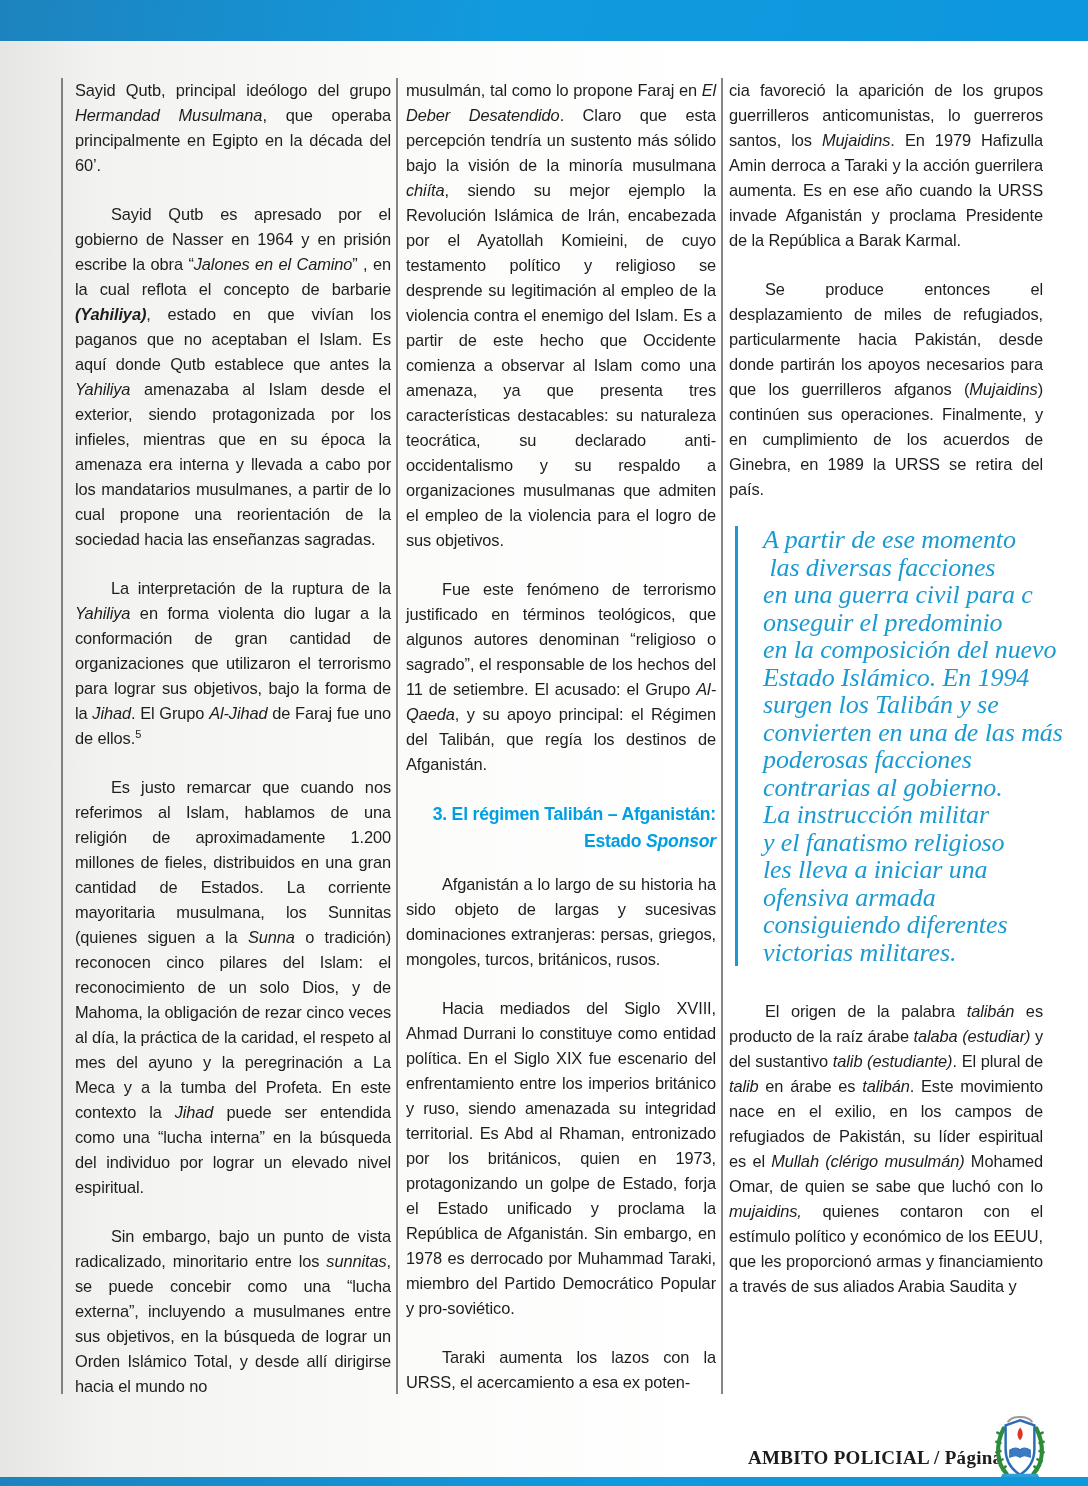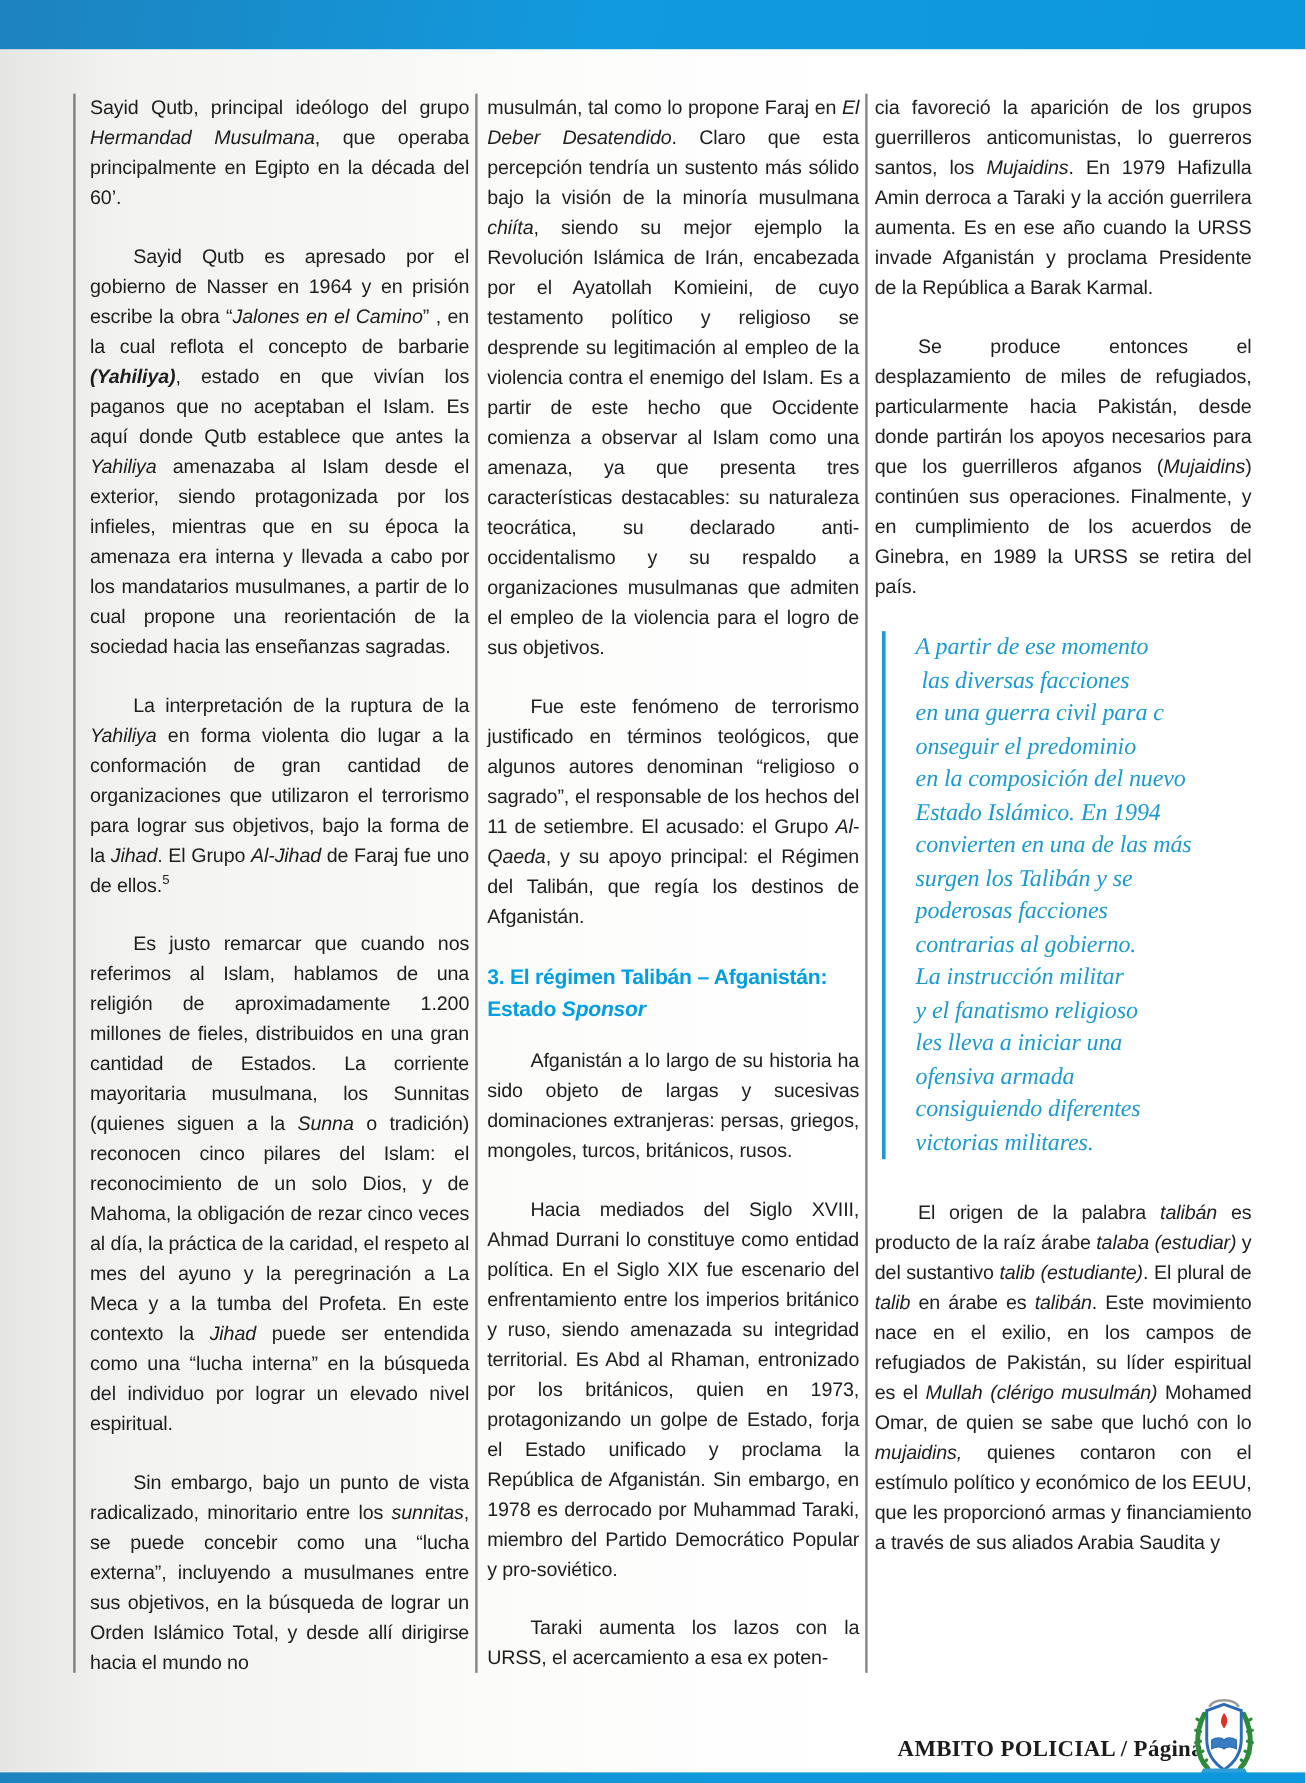--- a/index.html
+++ b/index.html
@@ -28,28 +28,28 @@
   .col-3{left:729px; width:314px;}
 
   .para{margin:0 0 24px 0;}
   .para.indent{text-indent:36px;}
   .para em{font-style:italic;}
   .para strong.bi{font-style:italic; font-weight:bold;}
   .para sup{font-size:11px; line-height:0;}
 
   .heading{
     color:#009fe3; font-size:17.6px; line-height:27px; font-weight:bold;
-    letter-spacing:-0.2px; margin:1px 0 17px 0; text-align:left;
+    letter-spacing:-0.2px; margin:1px 0 17px 0; text-align:right;
   }
   .heading em{font-style:italic;}
 
   .pullquote{
     border-left:3px solid #1b9ad2; margin:11px 0 33px 6px; padding-left:25px;
     font-family:"Liberation Serif",serif; font-style:italic;
-    color:#1b9ad2; font-size:20px; line-height:27.5px; text-align:left;
+    color:#1b9ad2; font-size:26px; line-height:27.5px; text-align:left;
   }
   .pq-line{white-space:pre;}
 
   .footer-credit{
     position:absolute; left:748px; top:1447px;
     font-family:"Liberation Serif",serif; font-weight:bold;
     font-size:19px; color:#1c1c1c; letter-spacing:.3px;
   }
   .badge{position:absolute; left:992px; top:1410px; width:56px; height:74px;}
 </style>
@@ -82,22 +82,22 @@
   <div class="col col-3">
       <p class="para">cia favoreció la aparición de los grupos guerrilleros anticomunistas, lo guerreros santos, los <em>Mujaidins</em>.  En 1979 Hafizulla Amin derroca a Taraki y la acción guerrilera aumenta. Es en ese año cuando la URSS invade Afganistán y proclama Presidente de la República a Barak Karmal.</p>
       <p class="para indent">Se produce entonces el desplazamiento de miles de refugiados, particularmente hacia Pakistán, desde donde partirán los apoyos necesarios para que los guerrilleros afganos (<em>Mujaidins</em>) continúen sus operaciones. Finalmente, y en cumplimiento de los acuerdos de Ginebra, en 1989 la URSS se retira del país.</p>
       <div class="pullquote">
         <div class="pq-line">A partir de ese momento</div>
         <div class="pq-line"> las diversas facciones</div>
         <div class="pq-line">en una guerra civil para c</div>
         <div class="pq-line">onseguir el predominio</div>
         <div class="pq-line">en la composición del nuevo</div>
         <div class="pq-line">Estado Islámico. En 1994</div>
+        <div class="pq-line">surgen los Talibán y se</div>
         <div class="pq-line">convierten en una de las más</div>
-        <div class="pq-line">surgen los Talibán y se</div>
         <div class="pq-line">poderosas facciones</div>
         <div class="pq-line">contrarias al gobierno.</div>
         <div class="pq-line">La instrucción militar</div>
         <div class="pq-line">y el fanatismo religioso</div>
         <div class="pq-line">les lleva a iniciar una</div>
         <div class="pq-line">ofensiva armada</div>
         <div class="pq-line">consiguiendo diferentes</div>
         <div class="pq-line">victorias militares.</div>
       </div>
       <p class="para indent">El origen de la palabra <em>talibán</em> es producto de la raíz árabe <em>talaba (estudiar)</em> y del sustantivo <em>talib (estudiante)</em>. El plural de <em>talib</em> en árabe es <em>talibán</em>. Este movimiento nace en el exilio, en los campos de refugiados de Pakistán, su líder espiritual es el <em>Mullah (clérigo musulmán)</em> Mohamed Omar, de quien se sabe que luchó con lo <em>mujaidins,</em> quienes contaron con el estímulo político y económico de los EEUU, que les proporcionó armas y financiamiento a través de sus aliados Arabia Saudita y</p>

